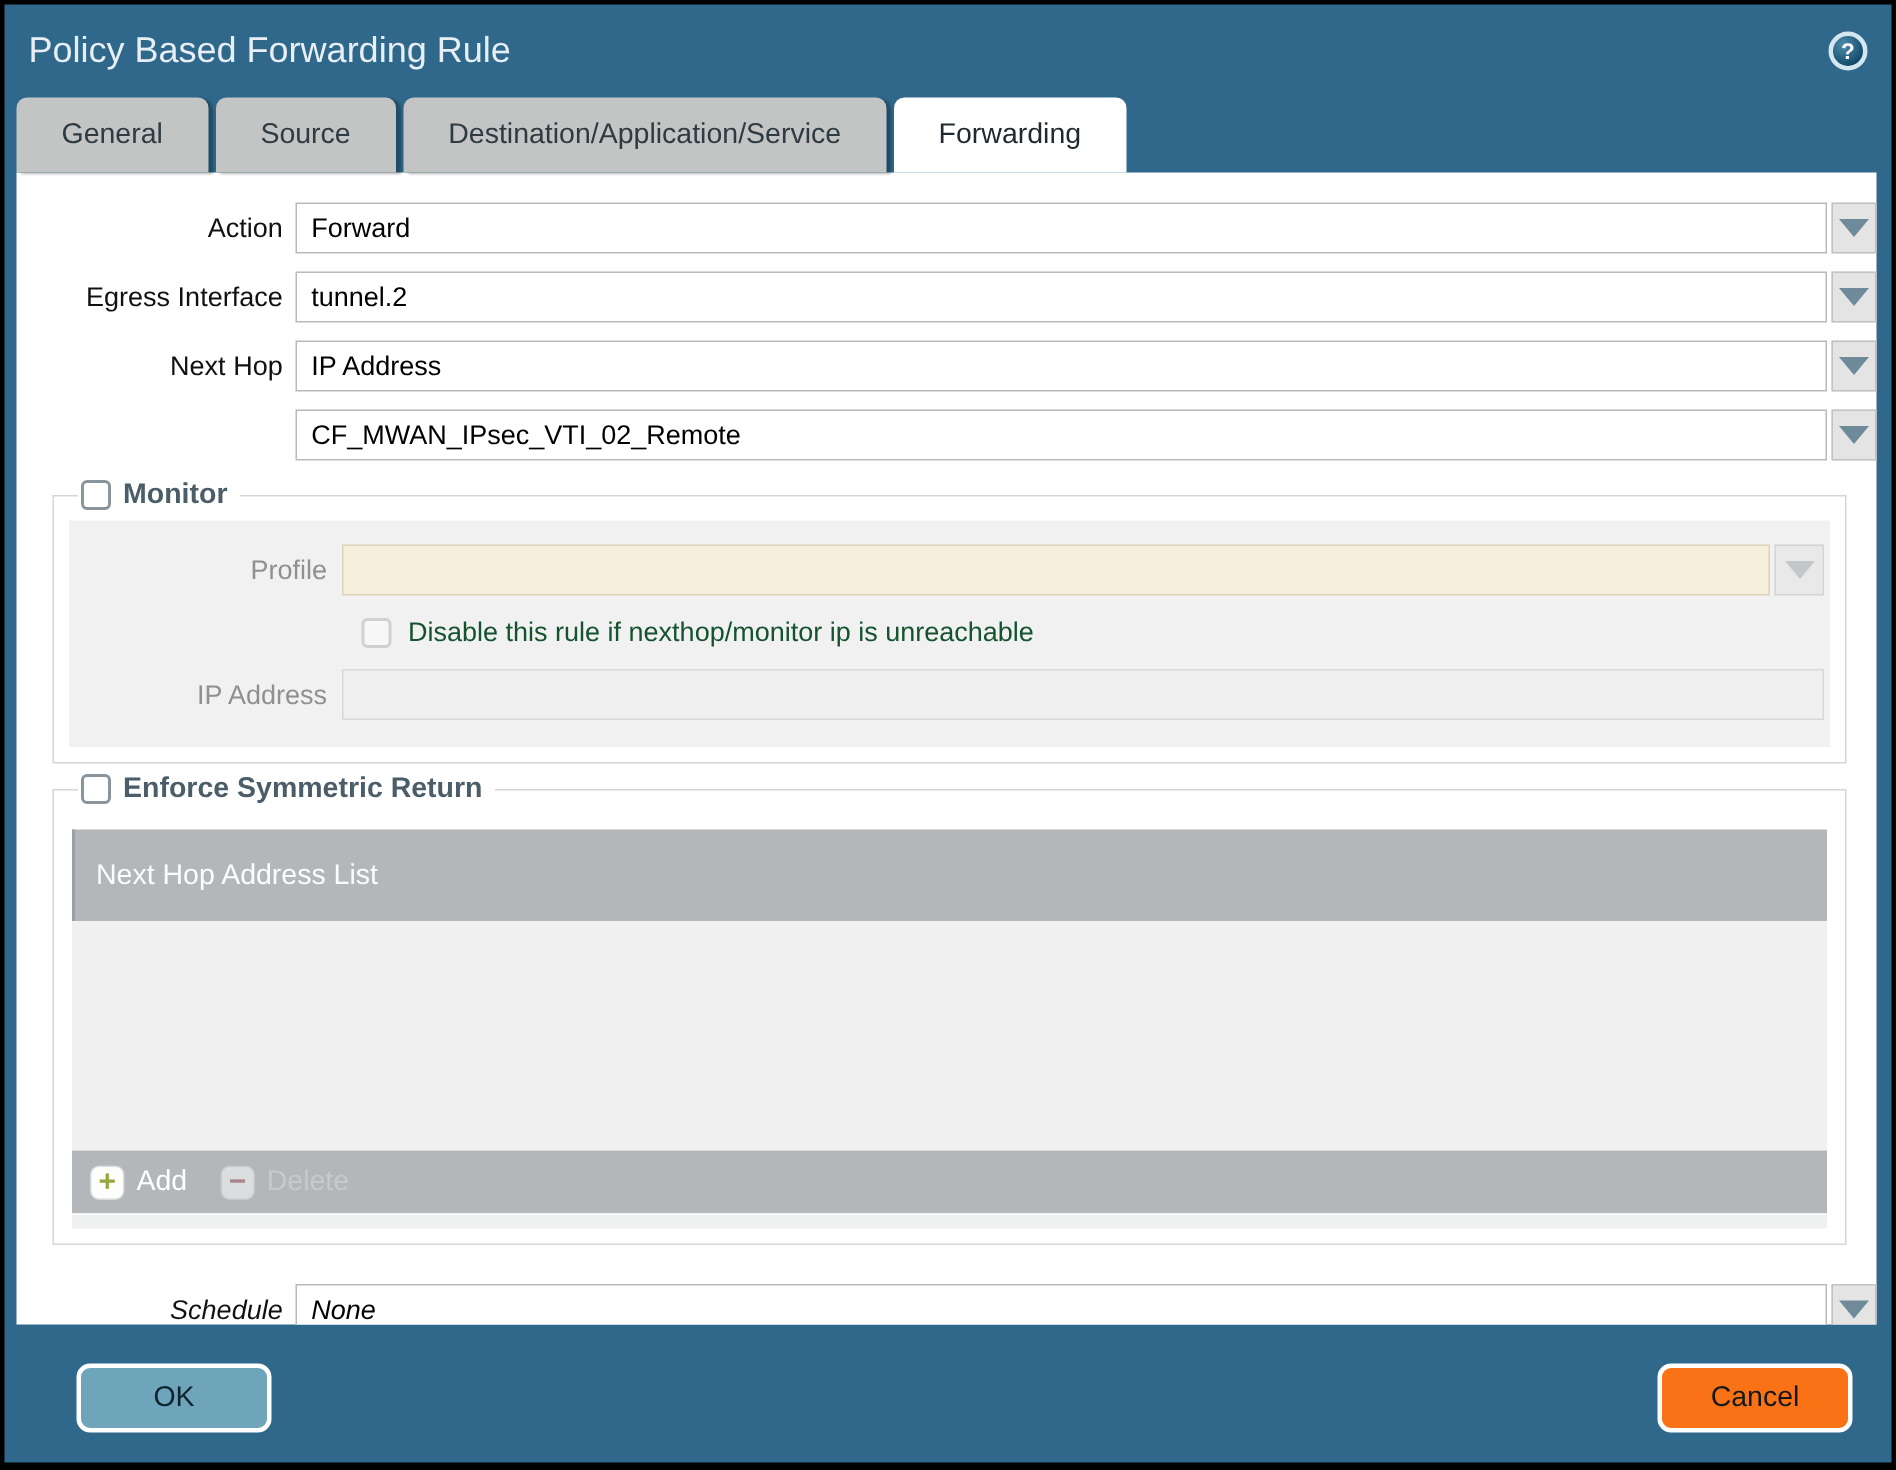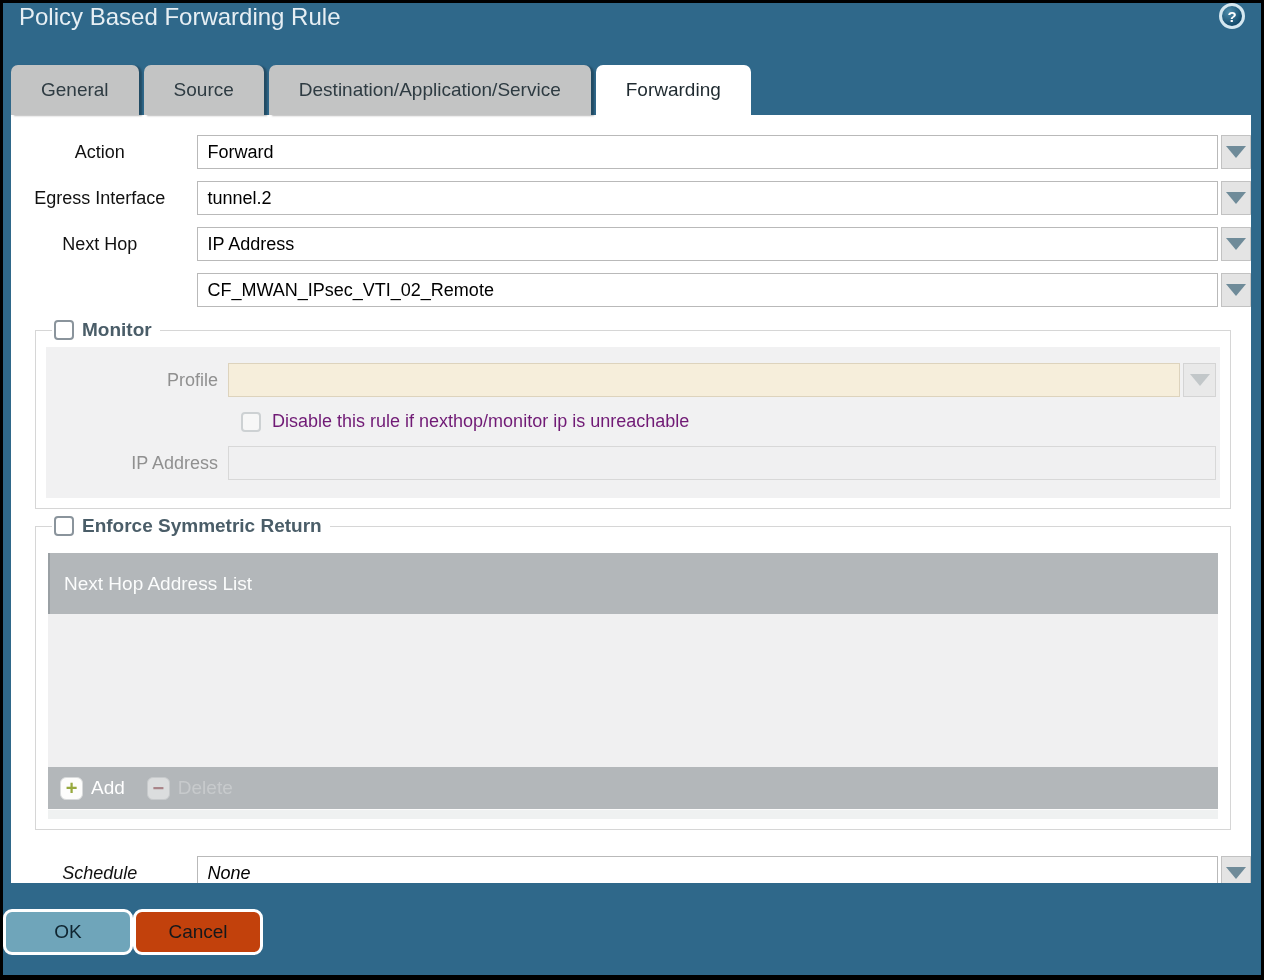--- a/index.html
+++ b/index.html
@@ -11,21 +11,21 @@
     background: #2f688a;
     border: 3px solid #000;
     border-bottom-width: 5px;
     position: relative;
     overflow: hidden;
   }
 
   
   .titlebar {
     height: 62px;
-    display: flex; align-items: flex-start;
+    display: flex; align-items: center;
     padding: 0 16px;
     color: #e7eff4;
     font-size: 24px;
   }
   .titlebar .spacer { flex: 1; }
   .help-btn {
     width: 26px; height: 26px;
     border-radius: 50%;
     background: radial-gradient(circle at 35% 30%, #4d8cab, #12496a 75%);
     border: 3px solid #d4e7f0;
@@ -67,21 +67,21 @@
     padding-top: 20px;
     overflow: hidden;
   }
 
   .form-row {
     display: flex; align-items: center;
     margin: 0 0 12px 0;
   }
   .form-row .lbl {
     width: 205px;
-    text-align: center;
+    text-align: right;
     padding-right: 9px;
     font-size: 18px;
     color: #111;
     white-space: nowrap;
   }
   .field {
     width: 1125px; height: 34px;
     border: 1px solid #b9b9b9;
     background: #fff;
     font-size: 18px;
@@ -150,21 +150,21 @@
     width: 952px;
     background: #f6eedb;
     border-color: #ddd3bd;
   }
   .field.gray {
     width: 988px;
     background: #f0f0f1;
     border-color: #d8d8d8;
   }
   .m-check { margin-left: 195px; display: flex; align-items: center; gap: 11px; }
-  .m-check .dis-lbl { font-size: 18px; color: #701a75; }
+  .m-check .dis-lbl { font-size: 18px; color: #14532d; }
 
   
   .nh-table { margin: 10px 2px 0 2px; }
   .nh-header {
     height: 61px; background: #b3b7ba;
     border-left: 2px solid #9aa0a4;
     display: flex; align-items: center;
     padding-left: 14px;
     color: #fbfcfc; font-size: 19px;
   }
@@ -189,34 +189,36 @@
   .badge.plus { color: #97a93e; }
   .badge.minus { color: #a05a60; opacity: 0.55; }
   .bar-btn .t { font-size: 19px; color: #fff; }
   .bar-btn.disabled { cursor: default; }
   .bar-btn.disabled .t { color: #c7cacc; }
 
   .schedule-row { margin-top: 26px; font-style: italic; }
 
   
   .footer {
-    display: flex; justify-content: flex-start; align-items: center;
+    display: flex; justify-content: space-between; align-items: center;
+    gap: 14px;
     padding: 26px 26px 0 0;
+    margin-left: 48px;
   }
   .btn {
     min-width: 130px; height: 46px;
     border-radius: 9px;
     border: 3px solid #fff;
     font-size: 19px;
     font-family: "Liberation Sans", sans-serif;
     display: flex; align-items: center; justify-content: center;
     cursor: pointer;
   }
   .btn.ok { background: #6fa5ba; color: #0e2430; }
-  .btn.cancel { background: #c2410c; color: #15181b; }
+  .btn.cancel { background: #f97316; color: #15181b; }
 </style>
 </head>
 <body>
 
 <div class="dialog">
 
   <div class="titlebar">
     <span>Policy Based Forwarding Rule</span>
     <span class="spacer"></span>
     <span class="help-btn">?</span>

